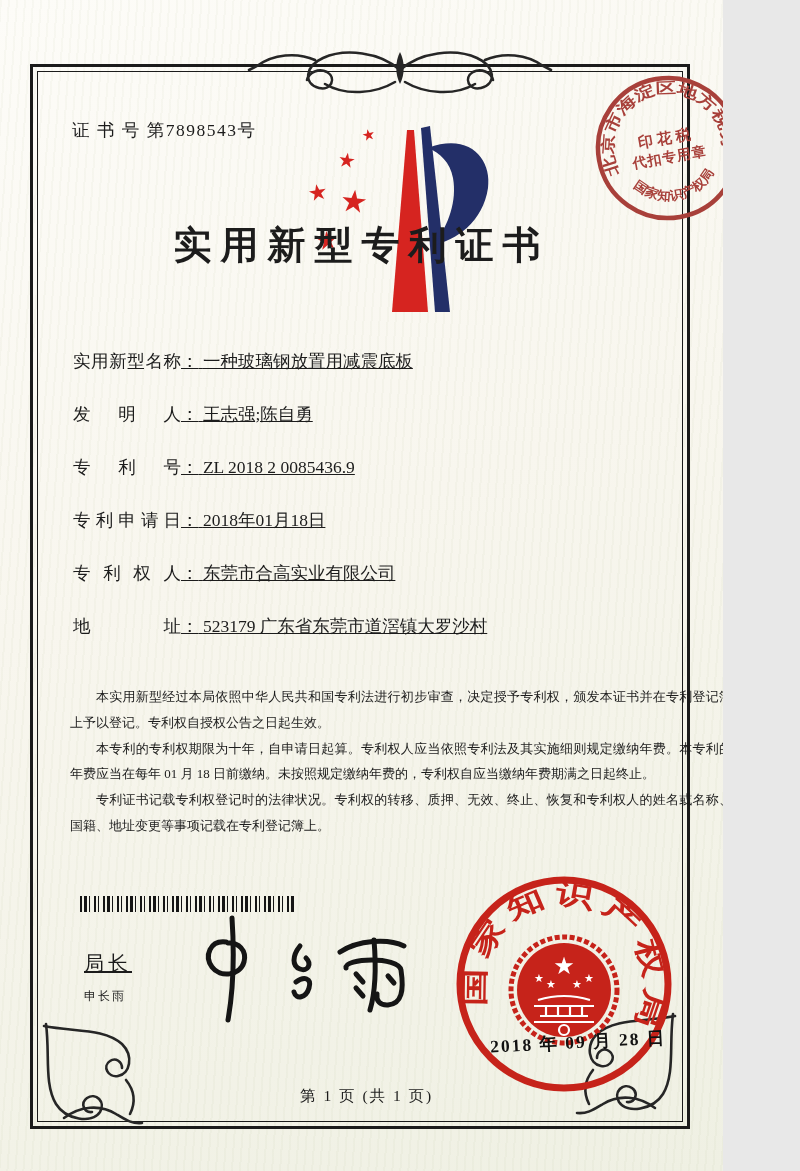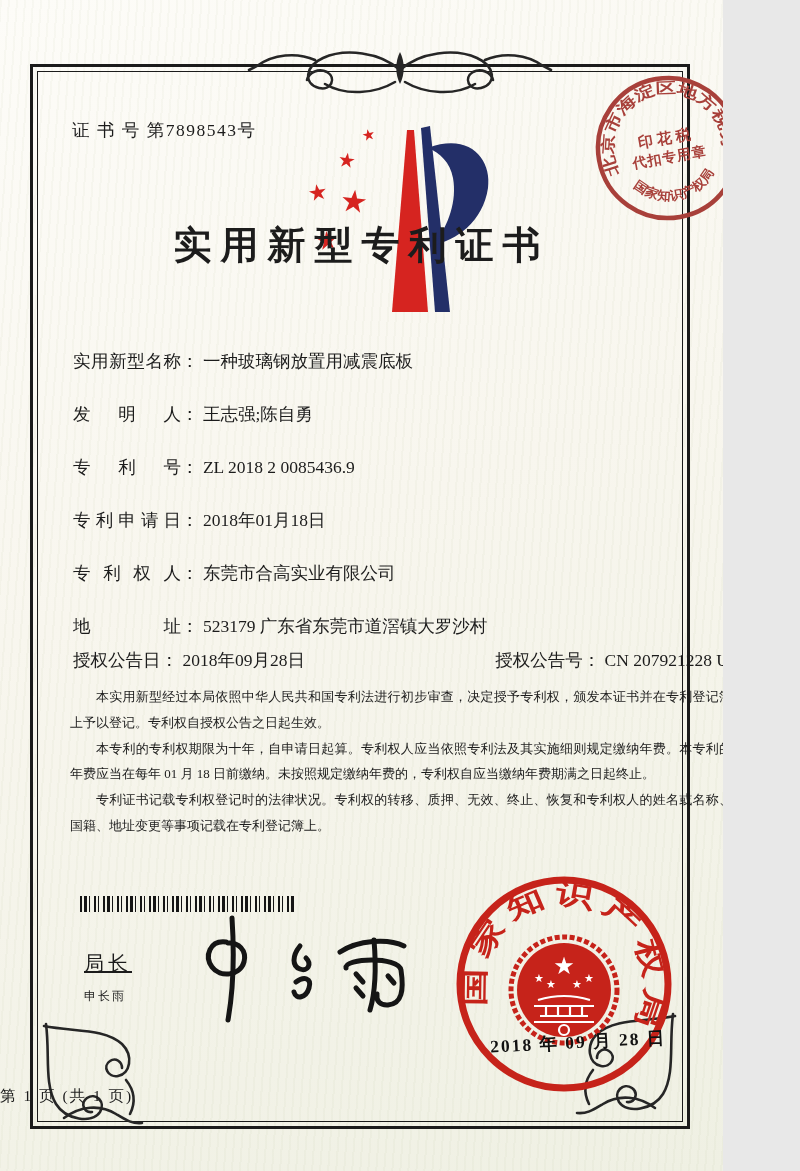--- a/index.html
+++ b/index.html
@@ -16,37 +16,37 @@
   .logo{position:absolute;left:300px;top:124px;width:200px;height:195px;}
   .logo .star{position:absolute;color:#d62420;line-height:1;font-family:"DejaVu Sans",sans-serif;}
   .s1{left:62px;top:4px;font-size:15px;transform:rotate(-12deg);}
   .s2{left:38px;top:26px;font-size:20px;transform:rotate(8deg);}
   .s3{left:8px;top:58px;font-size:22px;transform:rotate(-10deg);}
   .s4{left:40px;top:62px;font-size:31px;transform:rotate(6deg);}
   .s5{left:16px;top:104px;font-size:25px;transform:rotate(-6deg);}
   .doc-title{position:absolute;left:0;top:220px;width:100%;text-align:center;
     font-size:38px;font-weight:bold;letter-spacing:9px;}
   .fields{position:absolute;left:73px;top:349px;font-size:17.5px;}
-  .f-row{margin-bottom:29px;white-space:nowrap;}
+  .f-row{margin-bottom:29px;white-space:nowrap;text-decoration:underline;}
   .f-label{display:inline-block;width:108px;text-align:justify;text-align-last:justify;}
   .grant{position:absolute;left:73px;top:648px;width:656px;font-size:17.5px;display:flex;justify-content:space-between;}
   .paras{position:absolute;left:70px;top:684px;width:662px;font-size:13px;line-height:25.8px;text-align:justify;}
   .paras p{margin:0;text-indent:2em;}
   .barcode{position:absolute;left:80px;top:896px;width:214px;height:16px;
     background:repeating-linear-gradient(90deg,#151515 0 2px,transparent 2px 4px,#151515 4px 7px,
     transparent 7px 9px,#151515 9px 10px,transparent 10px 14px,#151515 14px 16px,
     transparent 16px 18px,#151515 18px 19px,transparent 19px 23px);}
   .signer-title{position:absolute;left:84px;top:950px;font-size:20px;letter-spacing:4px;text-decoration:underline;}
   .signer-name{position:absolute;left:84px;top:988px;font-size:12px;letter-spacing:2px;text-align:right;}
   .sig{position:absolute;left:192px;top:912px;width:240px;height:115px;}
   .seal{position:absolute;left:452px;top:872px;width:224px;height:224px;}
   .seal-date{position:absolute;left:490px;top:1030px;font-size:17.5px;font-weight:bold;
     letter-spacing:2px;transform:rotate(-3deg);color:#111;}
   .tax-stamp{position:absolute;left:593px;top:73px;width:150px;height:150px;transform:rotate(-10deg);}
-  .footer{position:absolute;left:0;top:1086px;width:97%;font-size:15.5px;letter-spacing:2px;}
+  .footer{position:absolute;left:16px;top:1086px;width:97%;text-align:center;font-size:15.5px;letter-spacing:2px;}
   .orn{position:absolute;}
   .orn path{fill:none;stroke:#262626;stroke-width:2.6;stroke-linecap:round;}
   .orn .leaf{fill:#262626;stroke:none;}
   svg text{font-family:"Liberation Serif","DejaVu Serif",serif;}
 </style>
 </head>
 <body>
 
 <div class="paper">
   <div class="texture"></div>
@@ -117,30 +117,20 @@
     <div class="f-row">
       <span class="f-label">专利权人</span><span>：</span>
       <span>东莞市合高实业有限公司</span>
     </div>
     <div class="f-row">
       <span class="f-label">地址</span><span>：</span>
       <span>523179 广东省东莞市道滘镇大罗沙村</span>
     </div>
   </div>
 
-  <div class="grant">
-    <span>
-      <span>授权公告日</span><span>：</span>
-      <span>2018年09月28日</span>
-    </span>
-    <span>
-      <span>授权公告号</span><span>：</span>
-      <span>CN 207921228 U</span>
-    </span>
-  </div>
 
   <div class="paras">
     <p>本实用新型经过本局依照中华人民共和国专利法进行初步审查，决定授予专利权，颁发本证书并在专利登记簿上予以登记。专利权自授权公告之日起生效。</p>
     <p>本专利的专利权期限为十年，自申请日起算。专利权人应当依照专利法及其实施细则规定缴纳年费。本专利的年费应当在每年 01 月 18 日前缴纳。未按照规定缴纳年费的，专利权自应当缴纳年费期满之日起终止。</p>
     <p>专利证书记载专利权登记时的法律状况。专利权的转移、质押、无效、终止、恢复和专利权人的姓名或名称、国籍、地址变更等事项记载在专利登记簿上。</p>
   </div>
 
   <div class="barcode"></div>
 
   <div class="signer-title">局长</div>

